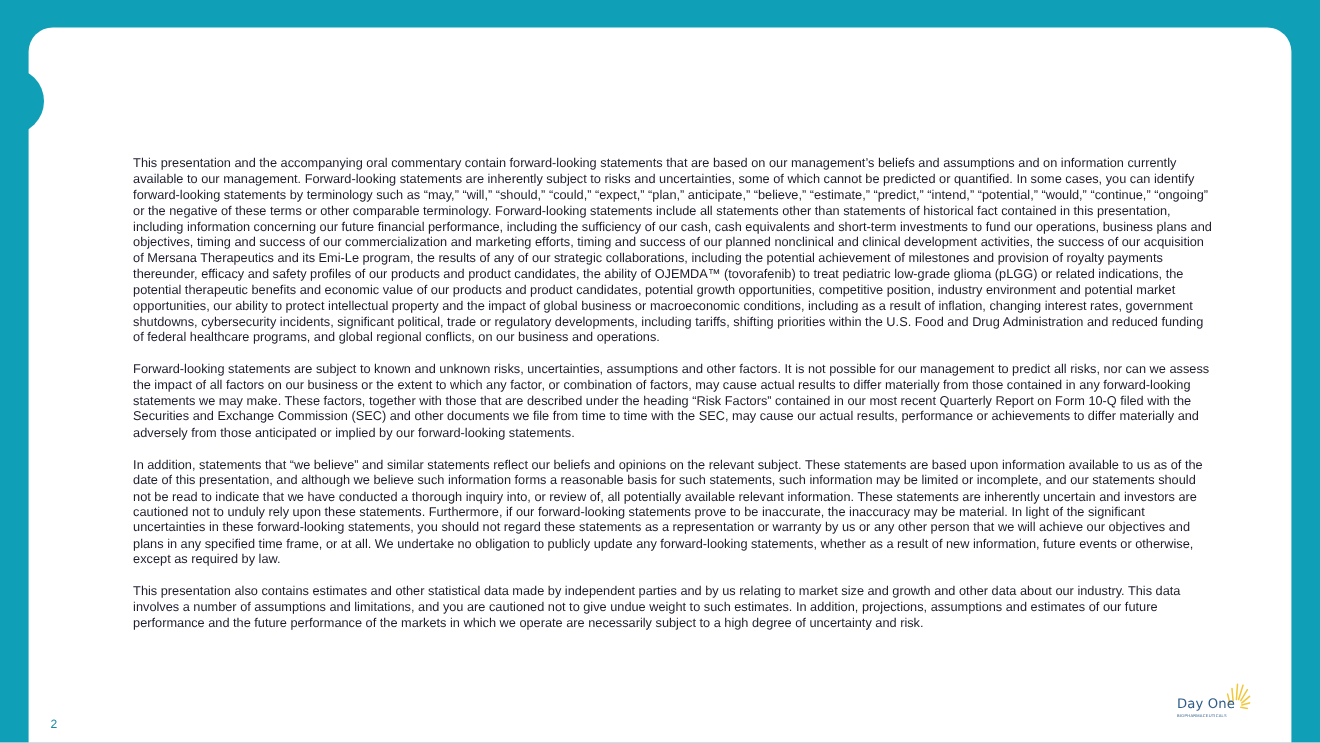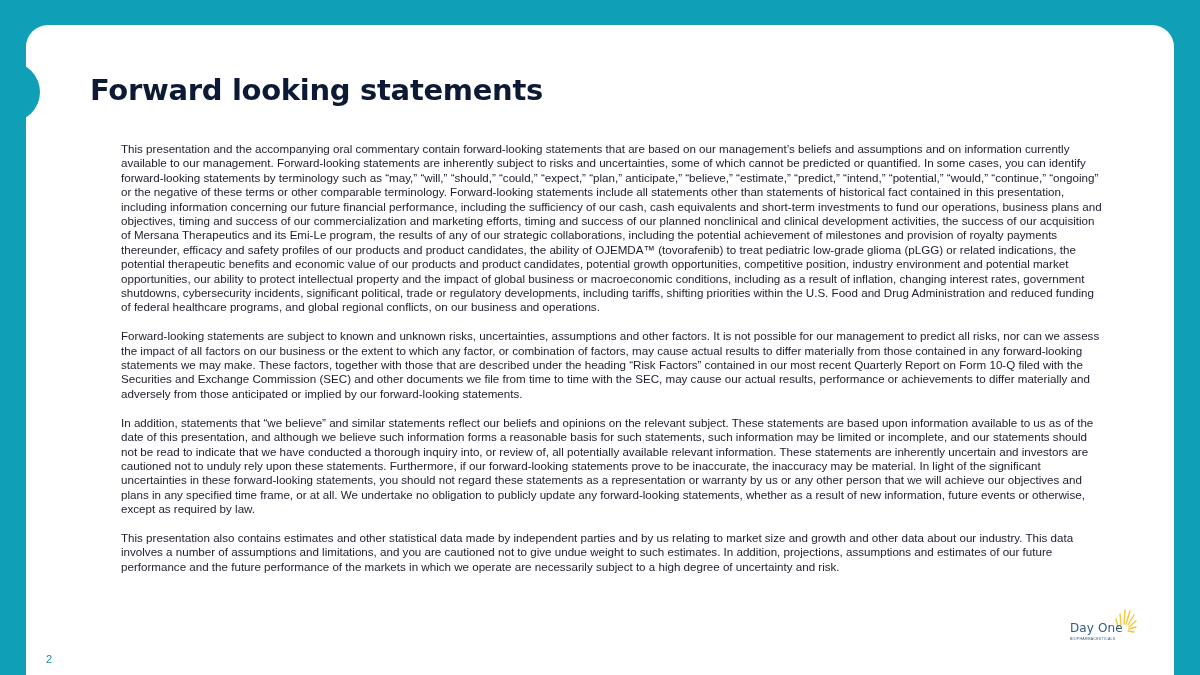--- a/index.html
+++ b/index.html
@@ -59,21 +59,21 @@
     .page-number {
       position: absolute;
       left: 20px;
       top: 628px;
       font-size: 11px;
       color: #1a8aa3;
     }
     .logo {
       position: absolute;
       left: 1044px;
-      top: 580px;
+      top: 592px;
       width: 70px;
       height: 40px;
     }
     .logo-word {
       position: absolute;
       left: 0;
       top: 16px;
       font-family: "DejaVu Sans", sans-serif;
       font-size: 12px;
       color: #2f5c86;
@@ -94,21 +94,20 @@
       left: 44px;
       top: 2px;
     }
   </style>
 </head>
 <body>
 
 <div class="panel">
   <div class="tab-bump"></div>
 
-  <h1 class="title">Forward looking statements</h1>
 
   <div class="body-text">
     <p>This presentation and the accompanying oral commentary contain forward-looking statements that are based on our management’s beliefs and assumptions and on information currently available to our management. Forward-looking statements are inherently subject to risks and uncertainties, some of which cannot be predicted or quantified. In some cases, you can identify forward-looking statements by terminology such as “may,” “will,” “should,” “could,” “expect,” “plan,” anticipate,” “believe,” “estimate,” “predict,” “intend,” “potential,” “would,” “continue,” “ongoing” or the negative of these terms or other comparable terminology. Forward-looking statements include all statements other than statements of historical fact contained in this presentation, including information concerning our future financial performance, including the sufficiency of our cash, cash equivalents and short-term investments to fund our operations, business plans and objectives, timing and success of our commercialization and marketing efforts, timing and success of our planned nonclinical and clinical development activities, the success of our acquisition of Mersana Therapeutics and its Emi-Le program, the results of any of our strategic collaborations, including the potential achievement of milestones and provision of royalty payments thereunder, efficacy and safety profiles of our products and product candidates, the ability of OJEMDA™ (tovorafenib) to treat pediatric low-grade glioma (pLGG) or related indications, the potential therapeutic benefits and economic value of our products and product candidates, potential growth opportunities, competitive position, industry environment and potential market opportunities, our ability to protect intellectual property and the impact of global business or macroeconomic conditions, including as a result of inflation, changing interest rates, government shutdowns, cybersecurity incidents, significant political, trade or regulatory developments, including tariffs, shifting priorities within the U.S. Food and Drug Administration and reduced funding of federal healthcare programs, and global regional conflicts, on our business and operations.</p>
     <p>Forward-looking statements are subject to known and unknown risks, uncertainties, assumptions and other factors. It is not possible for our management to predict all risks, nor can we assess the impact of all factors on our business or the extent to which any factor, or combination of factors, may cause actual results to differ materially from those contained in any forward-looking statements we may make. These factors, together with those that are described under the heading “Risk Factors” contained in our most recent Quarterly Report on Form 10-Q filed with the Securities and Exchange Commission (SEC) and other documents we file from time to time with the SEC, may cause our actual results, performance or achievements to differ materially and adversely from those anticipated or implied by our forward-looking statements.</p>
     <p>In addition, statements that “we believe” and similar statements reflect our beliefs and opinions on the relevant subject. These statements are based upon information available to us as of the date of this presentation, and although we believe such information forms a reasonable basis for such statements, such information may be limited or incomplete, and our statements should not be read to indicate that we have conducted a thorough inquiry into, or review of, all potentially available relevant information. These statements are inherently uncertain and investors are cautioned not to unduly rely upon these statements. Furthermore, if our forward-looking statements prove to be inaccurate, the inaccuracy may be material. In light of the significant uncertainties in these forward-looking statements, you should not regard these statements as a representation or warranty by us or any other person that we will achieve our objectives and plans in any specified time frame, or at all. We undertake no obligation to publicly update any forward-looking statements, whether as a result of new information, future events or otherwise, except as required by law.</p>
     <p>This presentation also contains estimates and other statistical data made by independent parties and by us relating to market size and growth and other data about our industry. This data involves a number of assumptions and limitations, and you are cautioned not to give undue weight to such estimates. In addition, projections, assumptions and estimates of our future performance and the future performance of the markets in which we operate are necessarily subject to a high degree of uncertainty and risk.</p>
   </div>
 
   <div class="page-number">2</div>
 

